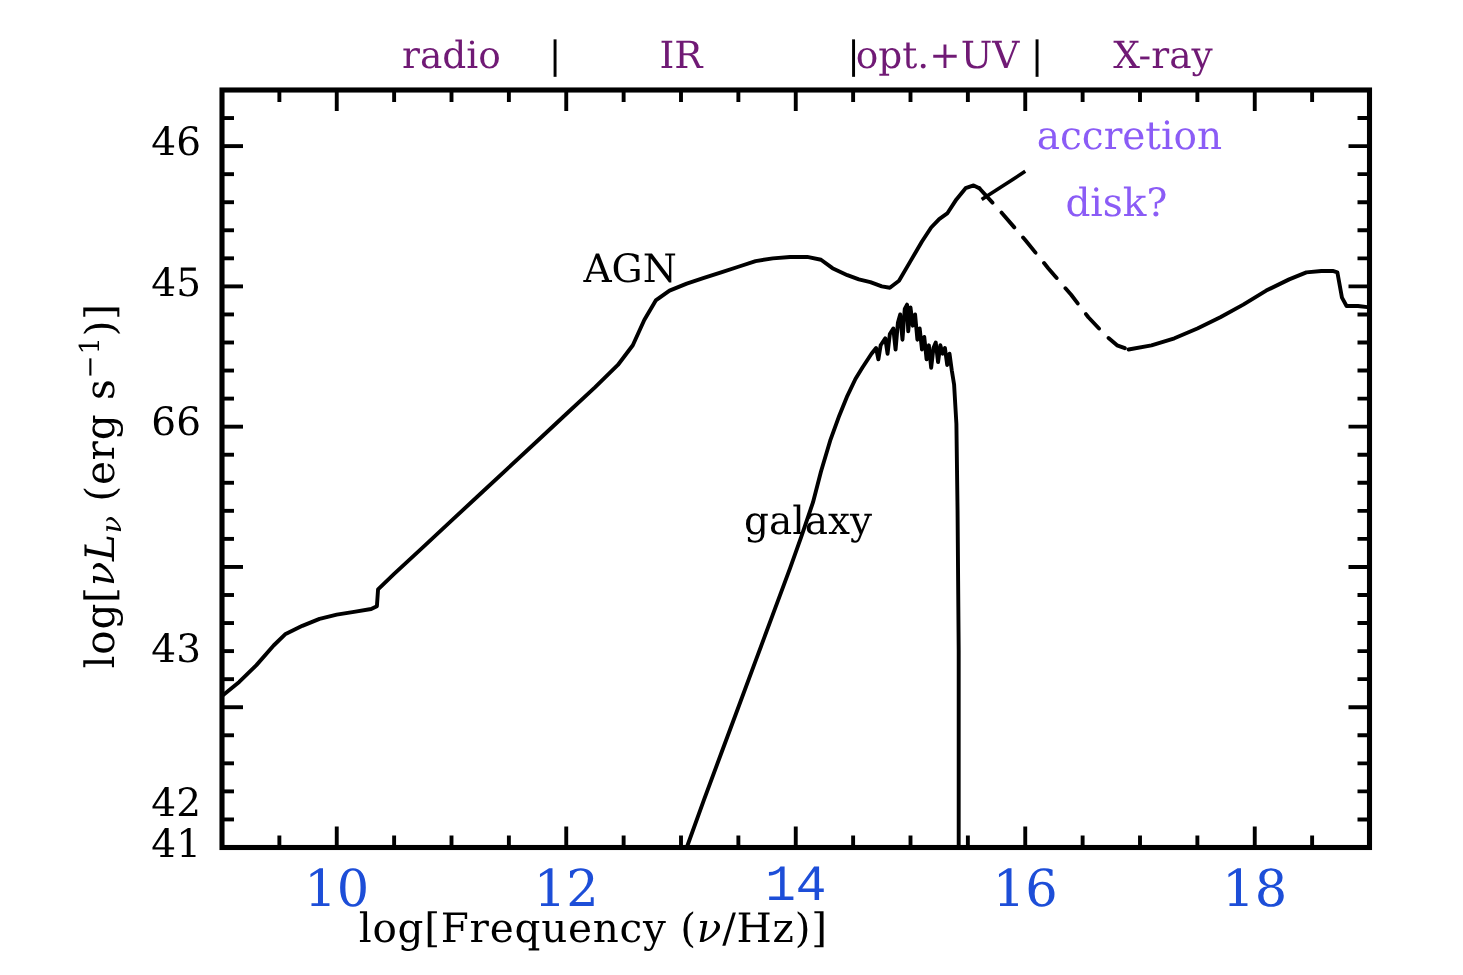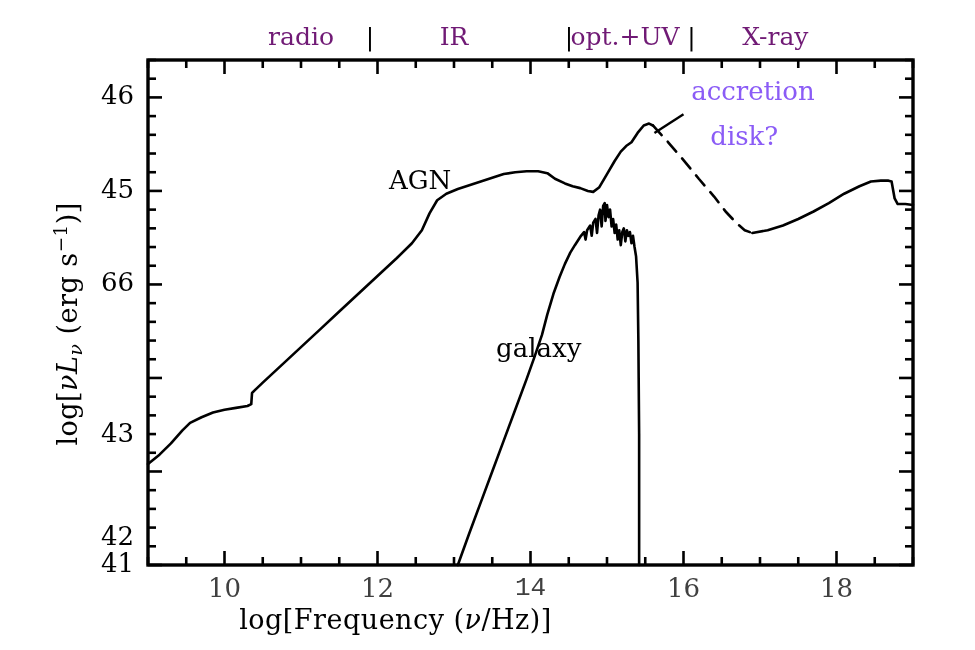--- a/index.html
+++ b/index.html
@@ -53,22 +53,22 @@
     text-align: center;
   }
   .band-divider {
     position: absolute;
     color: #000000;
     font-family: "DejaVu Serif", serif;
     font-size: 25px;
   }
   .tick-label-x {
     position: absolute;
-    color: #404040;
-    font-size: 26px;
+    color: #1d4ed8;
+    font-size: 34px;
     text-align: center;
     width: 60px;
     white-space: nowrap;
   }
   .tick-label-y {
     position: absolute;
     color: #000000;
     font-size: 26px;
     text-align: right;
     width: 56px;

